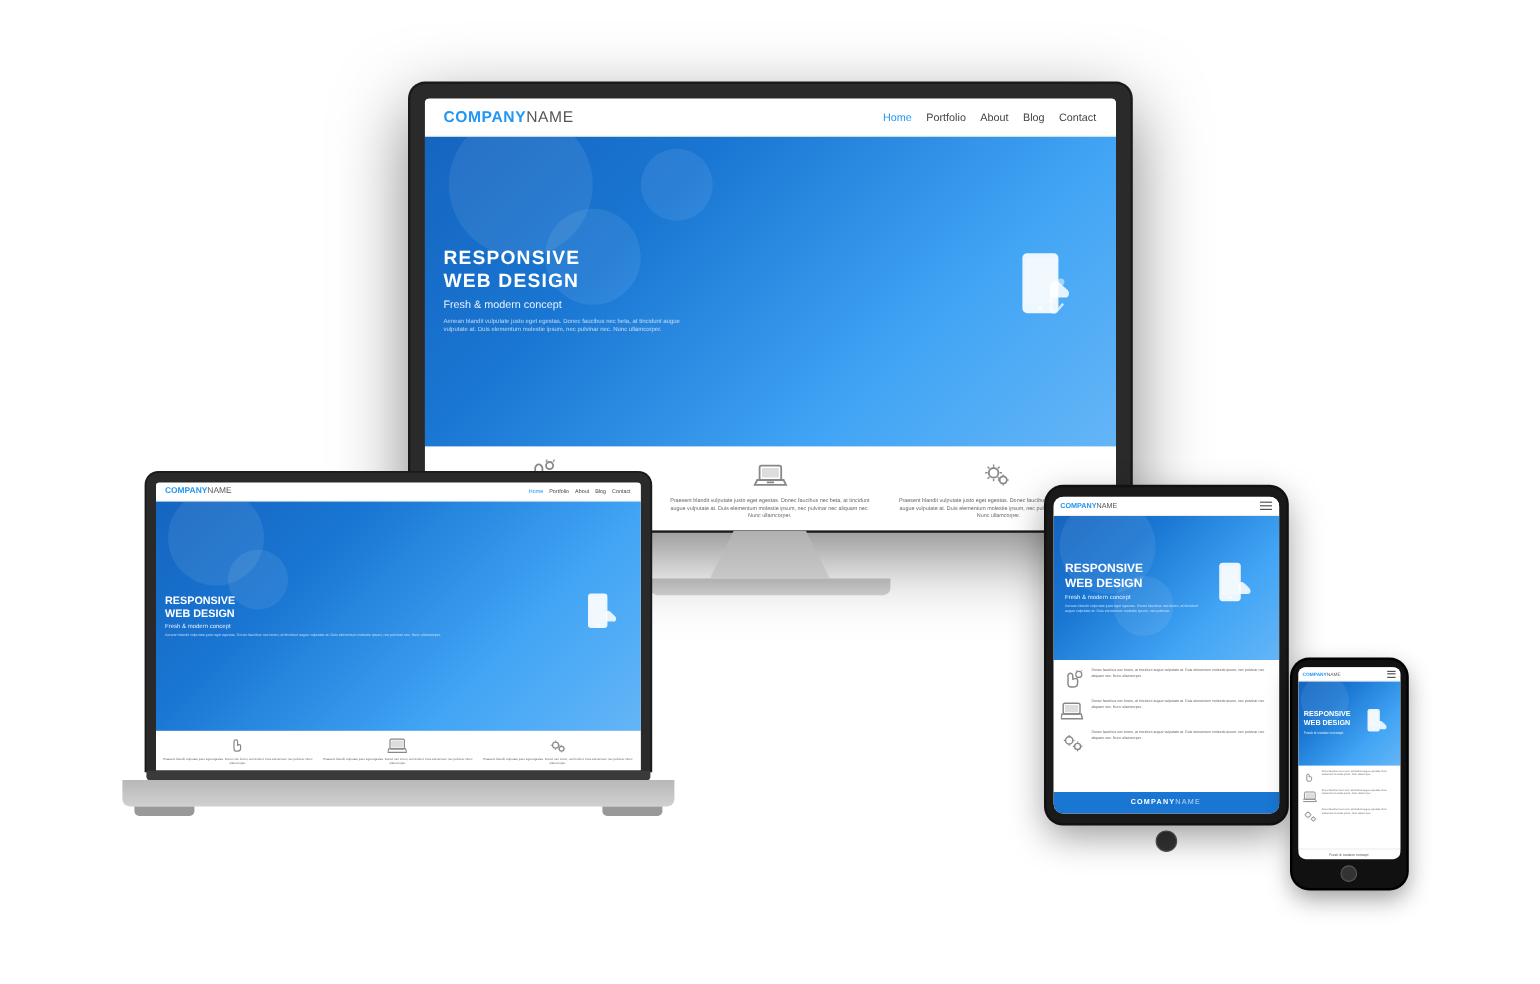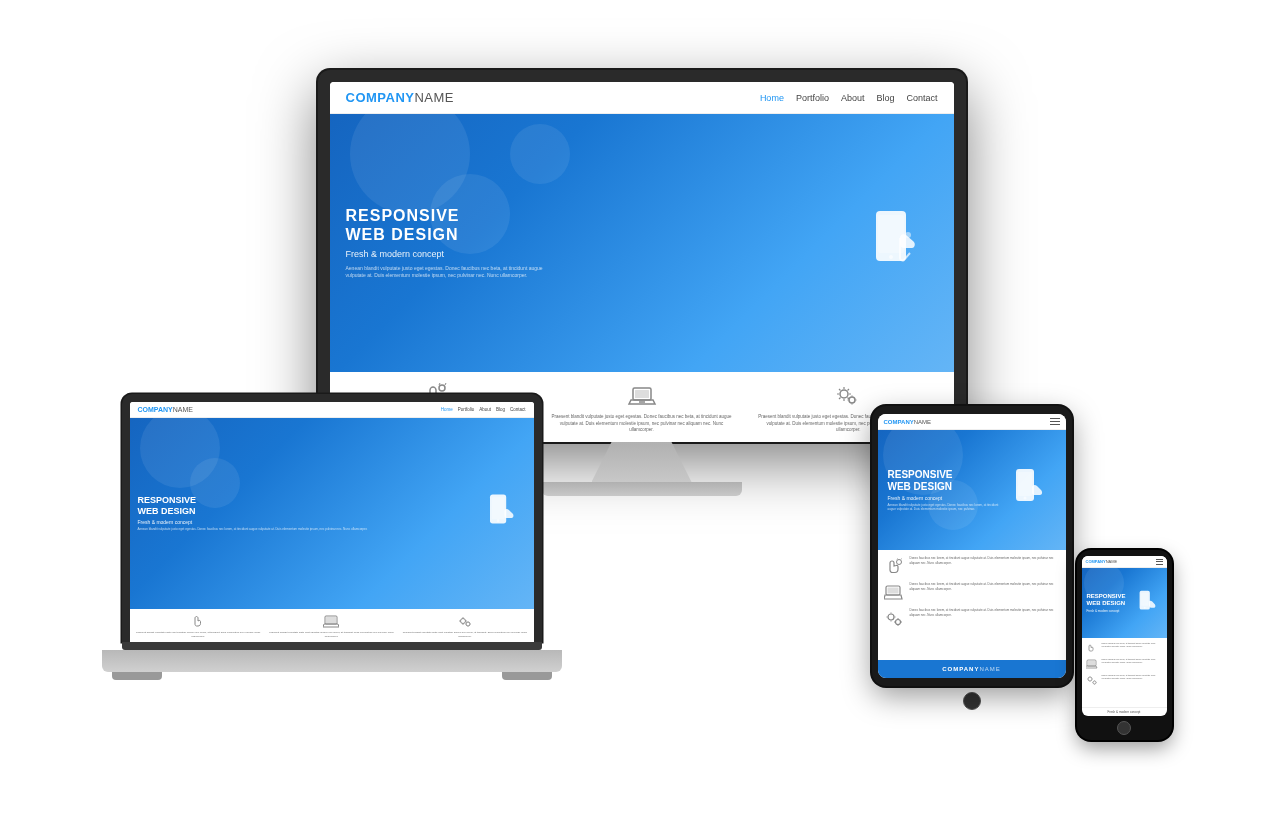--- a/index.html
+++ b/index.html
@@ -27,21 +27,21 @@
     
     .desktop {
       position: absolute;
       top: 50px;
       left: 50%;
       transform: translateX(-50%);
       z-index: 2;
     }
 
     .desktop-screen-outer {
-      width: 648px;
+      width: 600px;
       background: #2a2a2a;
       border-radius: 12px 12px 0 0;
       padding: 12px 12px 0 12px;
       box-shadow: 0 0 0 2px #1a1a1a, 0 20px 60px rgba(0,0,0,0.5);
     }
 
     .desktop-screen-inner {
       width: 100%;
       height: 360px;
       background: #fff;

